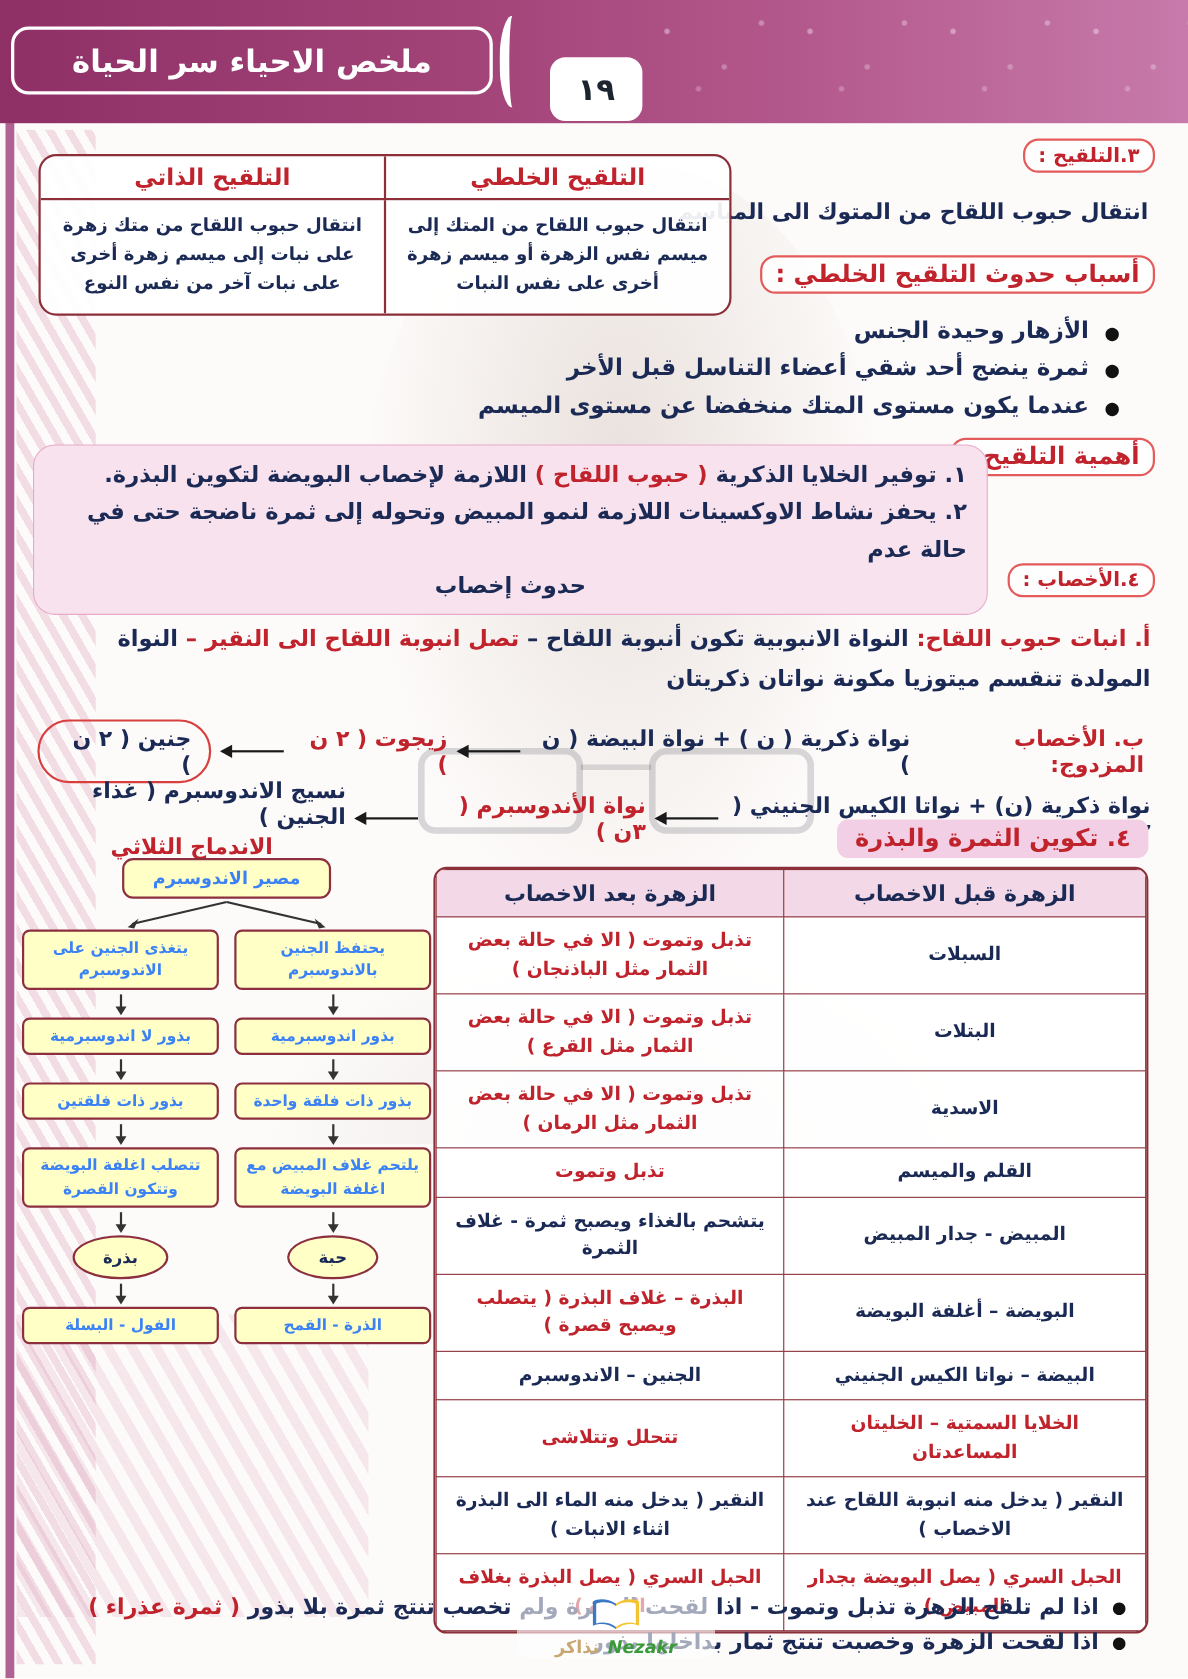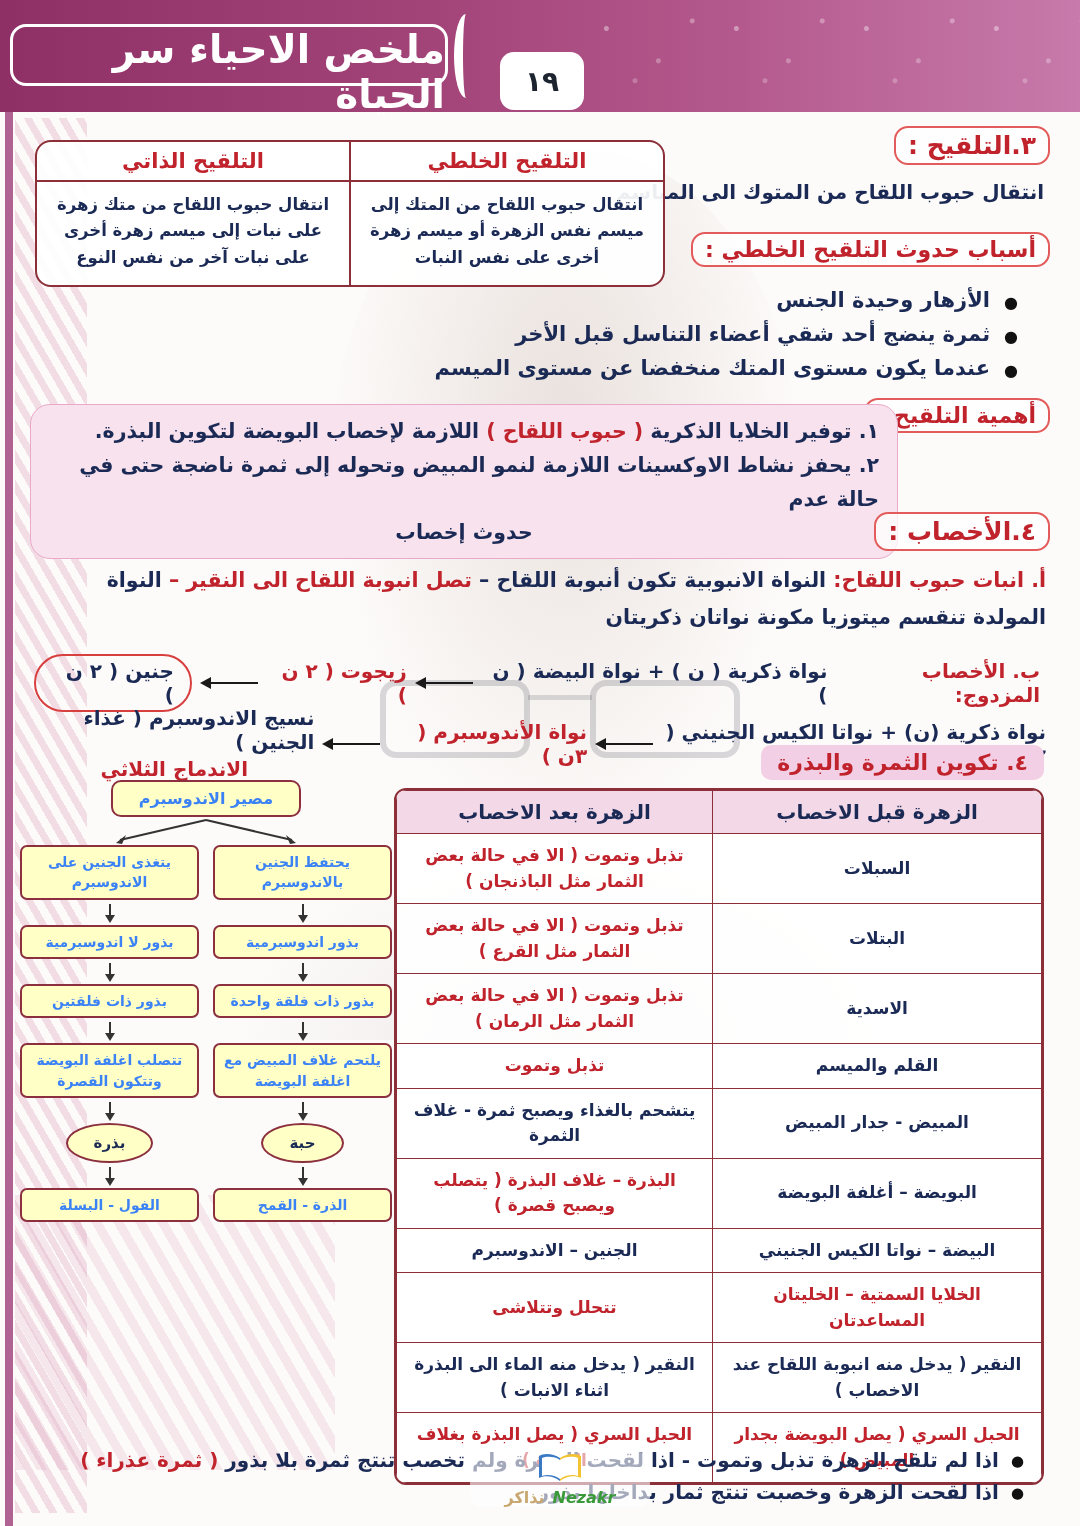--- a/index.html
+++ b/index.html
@@ -26,31 +26,31 @@
   .banner { position:absolute; left:0; top:0; width:100%; height:112px; z-index:2;
             background:linear-gradient(90deg,#8e2f66,#a34479 40%,#b4598d 68%,#c77aab); }
   .net { position:absolute; right:0; top:0; width:46%; height:100%; opacity:.7;
          background-image:
            radial-gradient(circle at 18% 30%, rgba(255,255,255,.55) 2px, transparent 3px),
            radial-gradient(circle at 58% 64%, rgba(255,255,255,.40) 2px, transparent 3px),
            radial-gradient(circle at 84% 22%, rgba(255,255,255,.45) 2px, transparent 3px),
            radial-gradient(circle at 40% 85%, rgba(255,255,255,.35) 2px, transparent 3px);
          background-size:130px 95px; }
   .title-box { position:absolute; left:10px; top:24px; width:438px; height:62px; border:3px solid #ffffff; border-radius:16px;
-               display:flex; align-items:flex-start; justify-content:center; color:#ffffff; font-size:39px; font-weight:bold; }
+               display:flex; align-items:center; justify-content:center; color:#ffffff; font-size:28px; font-weight:bold; }
   .bracket { position:absolute; left:454px; top:14px; width:24px; height:84px; border-left:9px solid #ffffff; border-radius:50%/50%; }
   .pagenum { position:absolute; left:500px; top:52px; width:84px; height:58px; background:#ffffff; border-radius:14px; z-index:3;
              display:flex; align-items:center; justify-content:center; font-size:28px; font-weight:bold; color:#1c2430; }
 
   
   .red { color:#c0232c; } .navy { color:#1b2a55; }
   .sec { position:absolute; z-index:1; }
   .rlabel { color:#c0232c; font-weight:bold; border:2px solid #e35b5b; border-radius:14px; padding:3px 12px;
             background:rgba(255,255,255,.78); white-space:nowrap; display:inline-block; }
-  .big { font-size:25px; } .med { font-size:22px; }
+  .big { font-size:18px; } .med { font-size:22px; }
 
   .def { width:386px; text-align:right; color:#1b2a55; font-weight:bold; font-size:20px; white-space:nowrap; }
 
   
   .t1wrap { width:630px; border:2.5px solid #8c2f39; border-radius:16px; overflow:hidden; background:rgba(255,255,255,.92); }
   .t1hdr { display:flex; border-bottom:2px solid #8c2f39; }
   .t1hdr .cell { flex:1; text-align:center; color:#c0232c; font-weight:bold; font-size:21px; padding:7px 4px; }
   .t1body { display:flex; }
   .t1body .cell { flex:1; text-align:center; color:#1b2a55; font-weight:bold; font-size:16.5px; padding:10px 14px 14px; line-height:1.6; }
   .t1wrap .cell:first-child { border-left:2px solid #8c2f39; }

